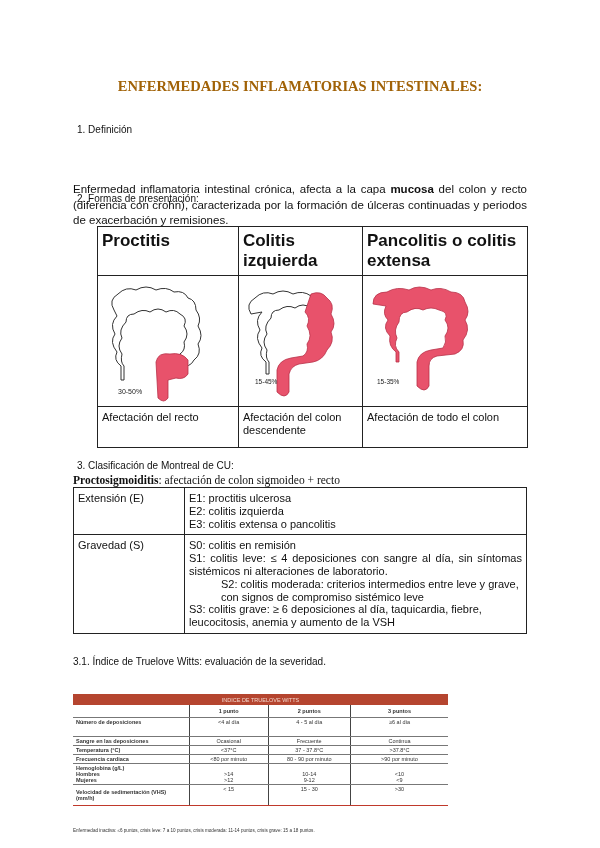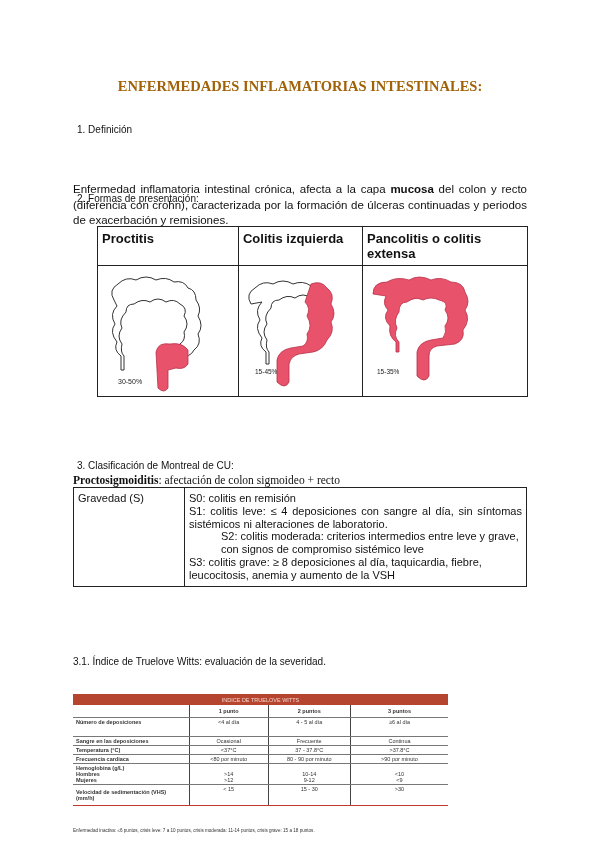--- a/index.html
+++ b/index.html
@@ -4,21 +4,21 @@
 <style>
   html, body { margin: 0; padding: 0; background: #ffffff; }
   body { width: 600px; height: 848px; position: relative; overflow: hidden; font-family: "Liberation Sans", sans-serif; color: #111; }
   .title { position: absolute; left: 0; width: 600px; top: 77px; text-align: center; font-family: "Liberation Serif", "DejaVu Serif", serif; font-weight: bold; font-size: 14.5px; line-height: 19px; color: #a16207; }
   .h { position: absolute; font-size: 10px; color: #111; }
   .p { position: absolute; left: 73px; width: 454px; font-size: 11.5px; line-height: 15.5px; text-align: justify; margin-top: 43px; }
   .p b { font-weight: bold; }
   table { border-collapse: collapse; position: absolute; }
   .forms { left: 97px; top: 226px; width: 431px; }
   .forms td, .forms th { border: 1.2px solid #222; font-size: 11px; vertical-align: top; padding: 4px 4px; text-align: left; }
-  .forms th { font-weight: bold; height: 17px; font-size: 13px; }
+  .forms th { font-weight: bold; height: 17px; font-size: 17px; }
   .forms .imgcell { height: 126px; padding: 2px; vertical-align: middle; }
   .forms .desc { height: 32px; line-height: 13px; }
   .montreal { left: 73px; top: 487px; width: 454px; }
   .montreal td { border: 1.2px solid #222; font-size: 11px; line-height: 12.8px; vertical-align: top; padding: 4px 4px; }
   .montreal td.lab { width: 102px; }
   .tw { left: 73px; top: 694px; width: 375px; font-size: 5.5px; color: #333; }
   .tw td { padding: 1px 3px; text-align: center; border-bottom: 1px solid #777; }
   .tw td.l { text-align: left; font-weight: bold; border-right: 1px solid #444; }
   .tw td.c2 { border-right: 1px solid #444; }
   .tw tr.hdr td { background: #b5452f; color: #f3d6cc; border: none; height: 9px; font-size: 5.5px; }
@@ -63,36 +63,49 @@
         <text x="14" y="104" font-size="6.5" fill="#222" font-family="Liberation Sans, sans-serif">15-45%</text>
       </svg>
     </td>
     <td class="imgcell">
       <svg width="160" height="122" viewBox="0 0 160 122">
         <path d="M8 24 q0-12 14-12 q10-6 22-2 q10-6 22 0 q10-4 20 2 q12 0 14 10 q6 10 0 18 q6 10-2 20 q2 10-8 14 l-18 2 q-8 2-8 10 l0 20 q-4 8-12 0 l0-24 q2-10 14-12 l12-2 q4-6 2-12 q6-8 0-16 q4-8-6-10 q-8-4-16 0 q-8-4-16 2 q-8 0-8 10 q-6 8-2 16 q-4 8 2 14 l0 10 l-3 0 l0-10 q-8-6-6-16 q-8-8-2-16 q-6-6-2-14z" fill="#e8526b" stroke="#b83048" stroke-width="0.8"></path>
         <text x="12" y="104" font-size="6.5" fill="#222" font-family="Liberation Sans, sans-serif">15-35%</text>
       </svg>
     </td>
   </tr>
+  <tr>
+    <td class="desc">Afectación del recto</td>
+    <td class="desc">Afectación del colon descendente</td>
+    <td class="desc">Afectación de todo el colon</td>
+  </tr>
 </tbody>
   </table>
 
 <div class="p" style="top:430px;font-family:Liberation Serif, serif;"><b>Proctosigmoiditis</b><span>: afectación de colon sigmoideo + recto</span></div>
 
 <div class="h" style="left:77px;top:460px;">3.  Clasificación de Montreal de CU:</div>
 
 <table class="montreal">
   <tbody>
+      <tr>
+    <td class="lab">Extensión (E)</td>
+    <td>
+      <div>E1: proctitis ulcerosa</div>
+      <div>E2: colitis izquierda</div>
+      <div>E3: colitis extensa o pancolitis</div>
+    </td>
+  </tr>
   <tr>
     <td class="lab">Gravedad (S)</td>
     <td style="text-align:justify;">
       <div>S0: colitis en remisión</div>
       <div>S1: colitis leve: ≤ 4 deposiciones con sangre al día, sin síntomas sistémicos ni alteraciones de laboratorio.</div>
       <div style="text-align:left;margin-left:32px;">S2: colitis moderada: criterios intermedios entre leve y grave, con signos de compromiso sistémico leve</div>
-      <div style="text-align:left;">S3: colitis grave: ≥ 8 deposiciones al día, taquicardia, fiebre, leucocitosis, anemia y aumento de la VSH</div>
+      <div style="text-align:left;">S3: colitis grave: ≥ 6 deposiciones al día, taquicardia, fiebre, leucocitosis, anemia y aumento de la VSH</div>
     </td>
   </tr>
 </tbody>
   </table>
 
 <div class="h" style="left:73px;top:656px;">3.1. Índice de Truelove Witts: evaluación de la severidad.</div>
 
 <table class="tw">
   <tbody>
       <tr class="hdr">

